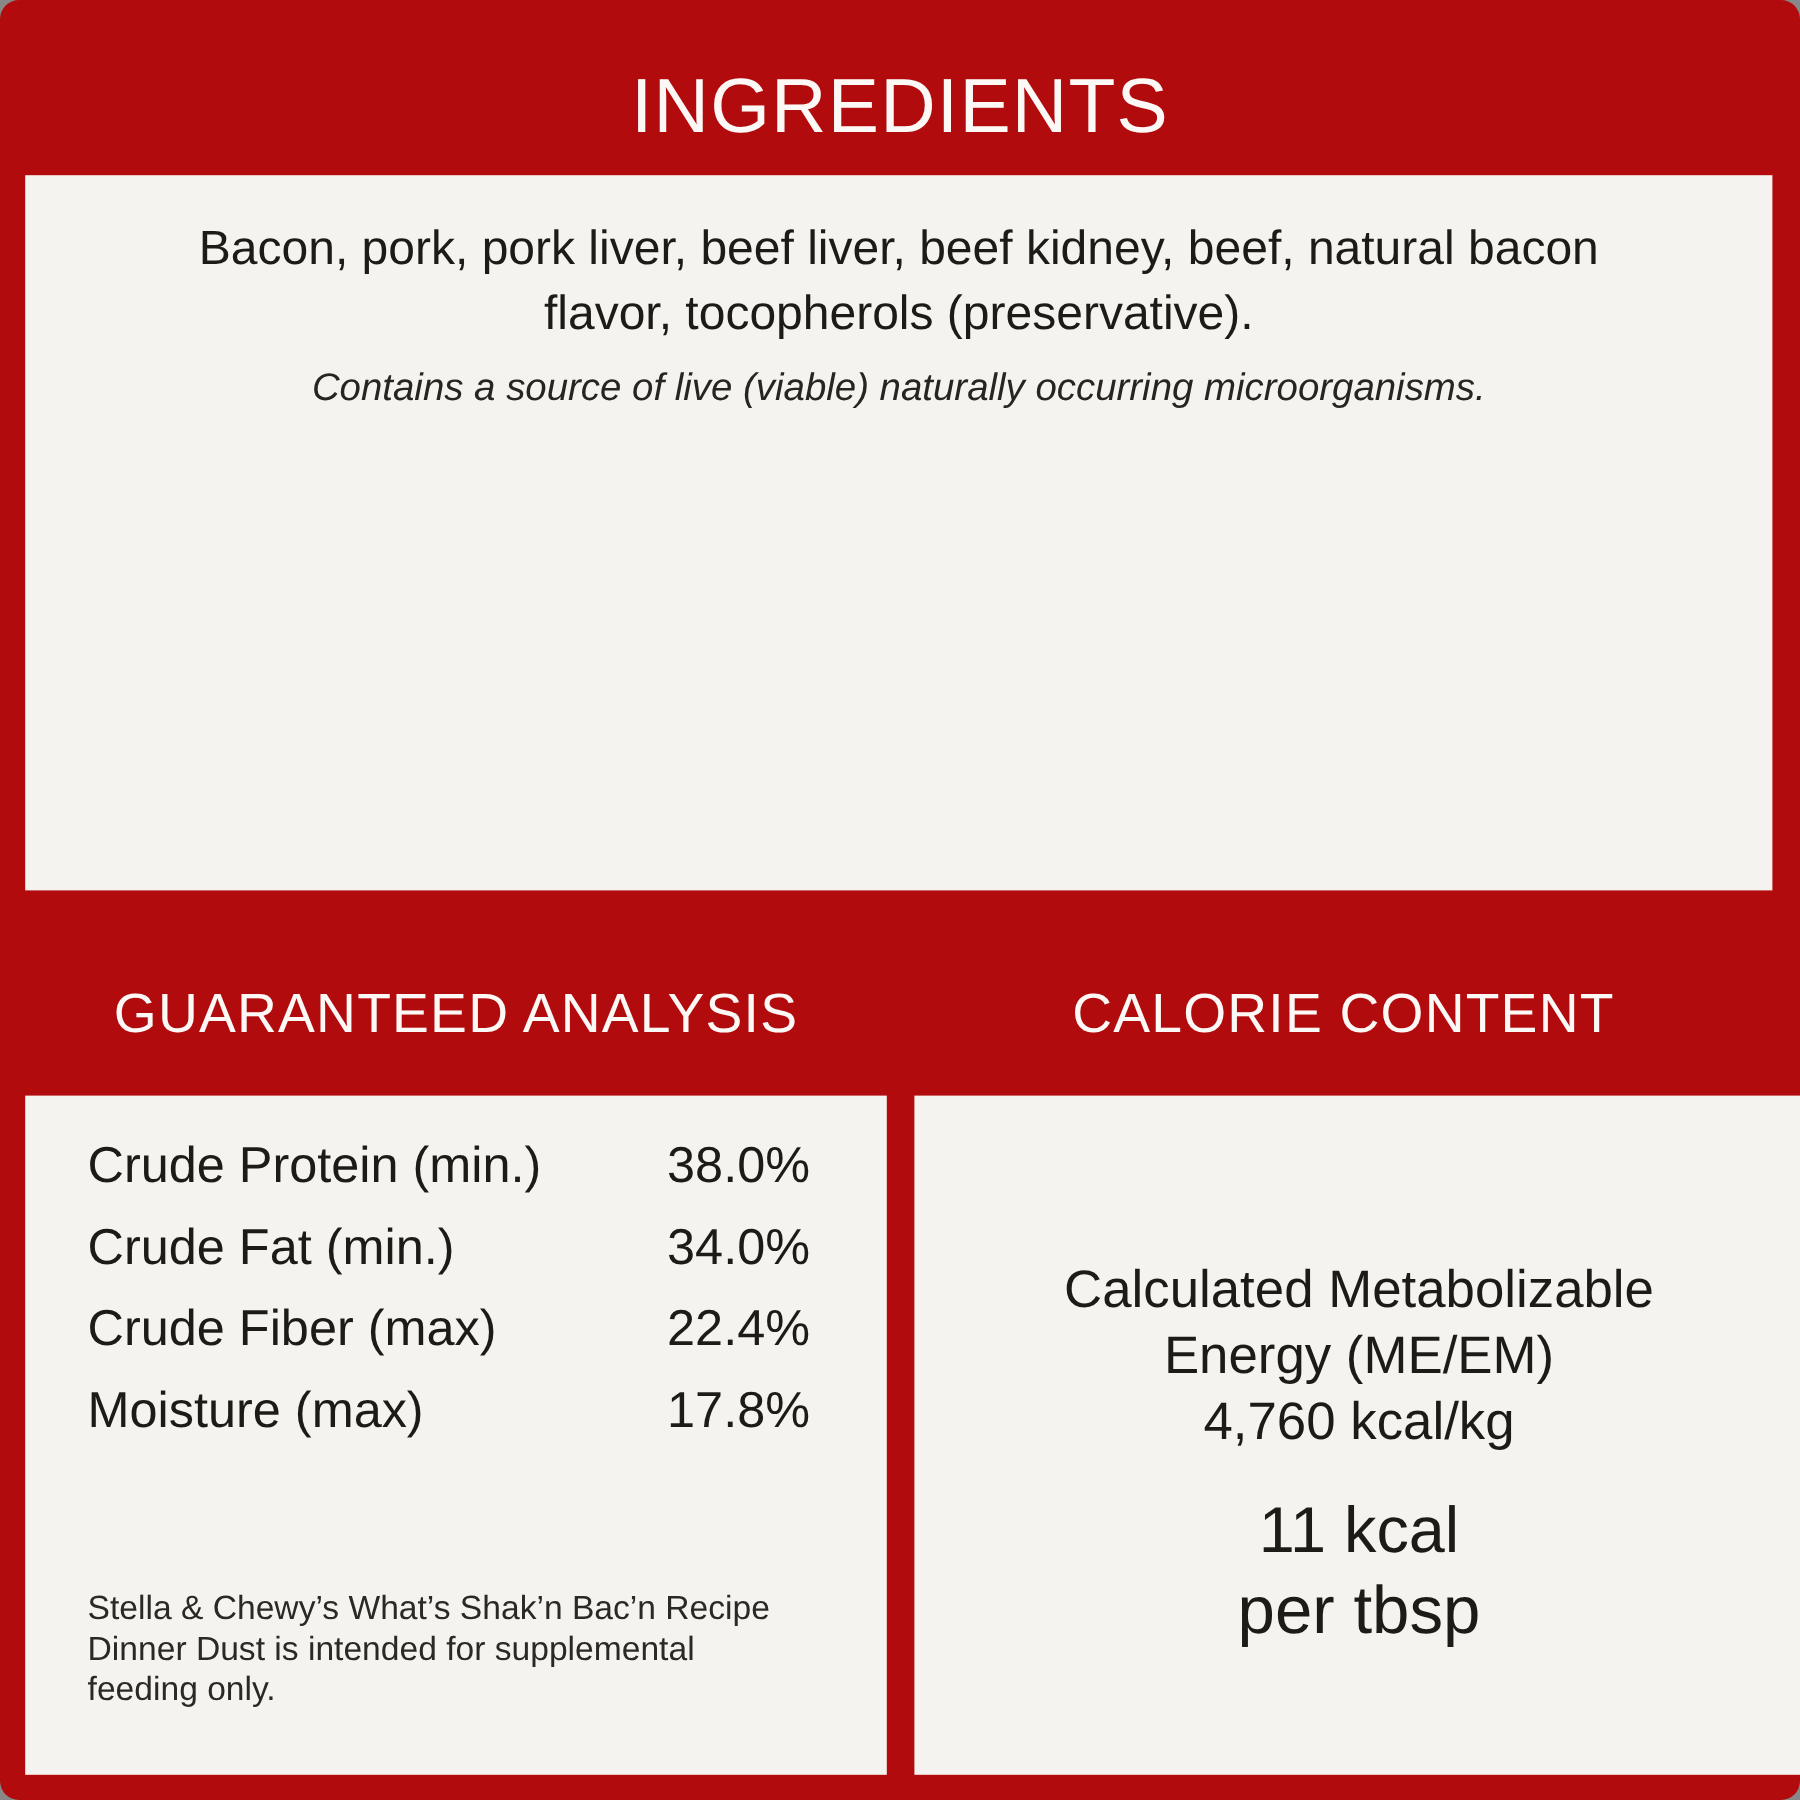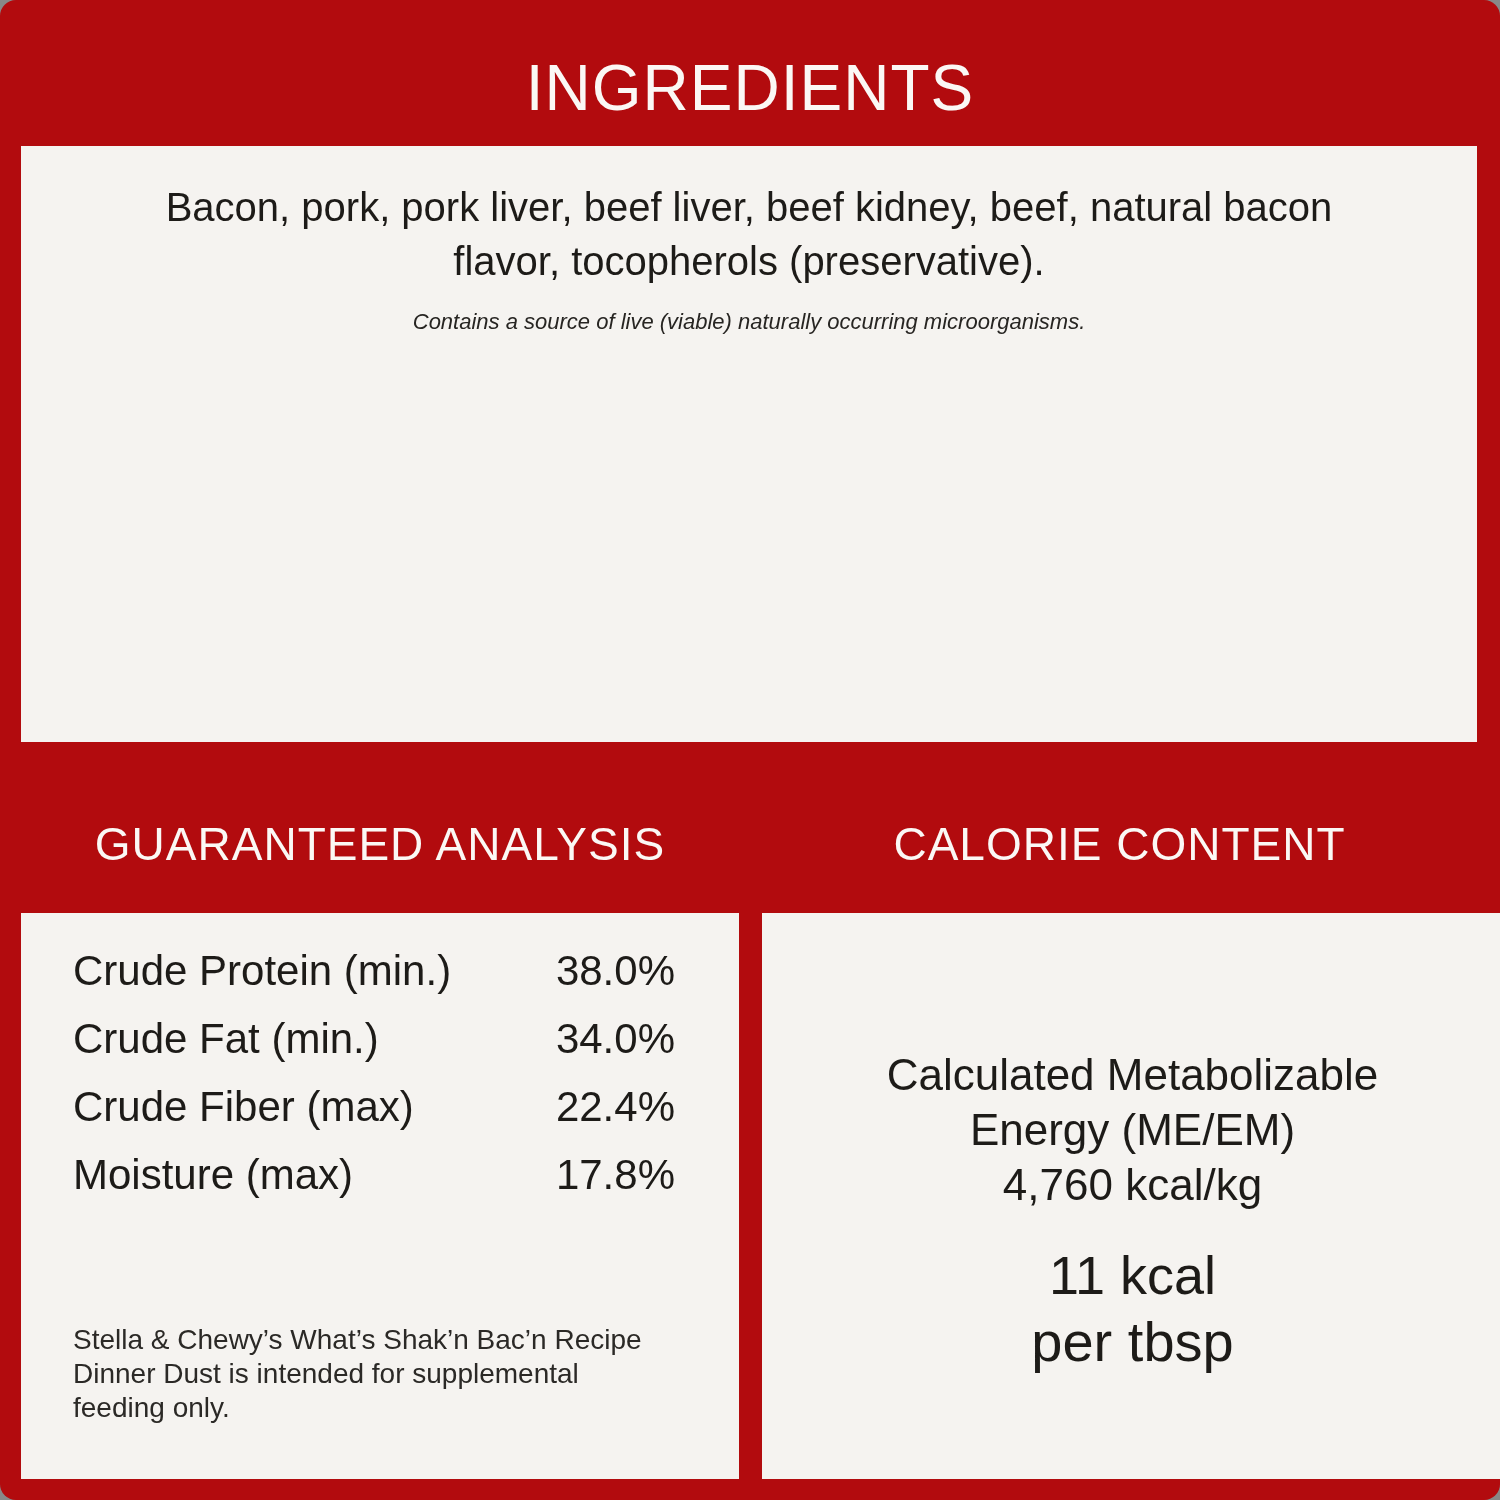--- a/index.html
+++ b/index.html
@@ -40,21 +40,21 @@
     padding-top:34px;
     text-align:center;
   }
   .ingredients-text{
     font-size:40px; line-height:54px;
     white-space:pre-line;
     color:var(--text-dark,#1d1b18);
   }
   .ingredients-note{
     margin-top:14px;
-    font-size:22px; line-height:40px;
+    font-size:32px; line-height:40px;
     font-style:italic;
     color:#272522;
   }
   .mid-header{
     position:absolute; top:818px;
     text-align:center;
     font-size:46px; line-height:52px; font-weight:400;
     color:var(--header-text,#fbf8f5);
     letter-spacing:1px;
   }

